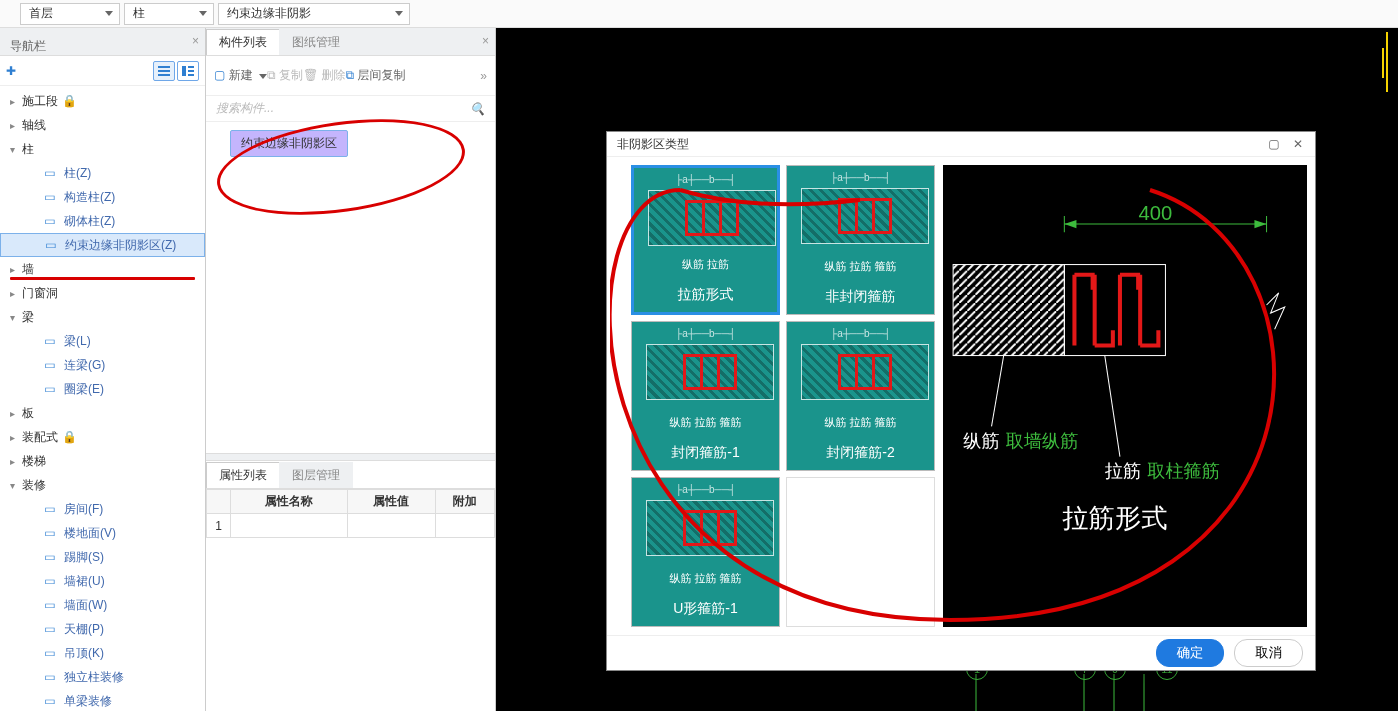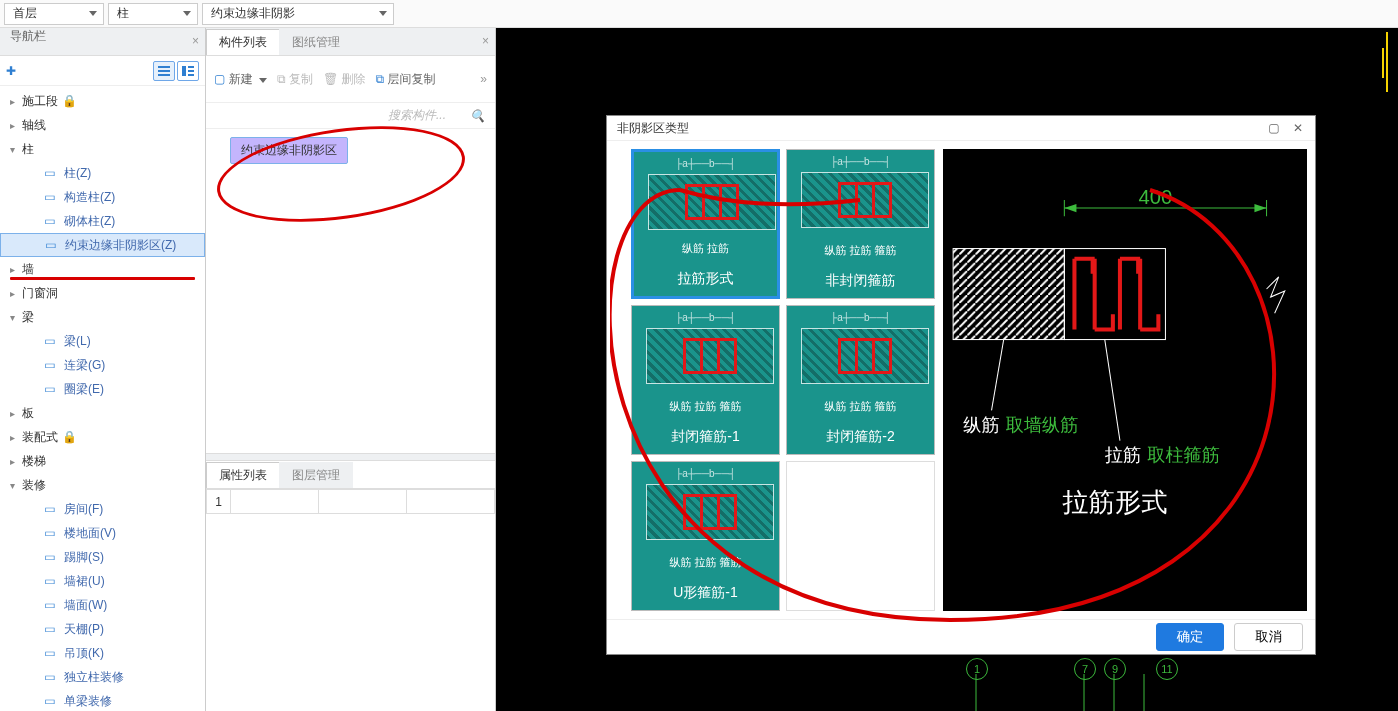--- a/index.html
+++ b/index.html
@@ -27,21 +27,21 @@
       height: 22px;
       background: #fff;
       border: 1px solid #ccc;
       display: flex;
       align-items: center;
       justify-content: space-between;
       padding: 0 6px 0 8px;
       cursor: pointer;
       font-size: 12px;
     }
-    .dd1 { width: 100px; }
+    .dd1 { width: 100px; margin-left: 16px; }
     .dd2 { width: 90px; }
     .dd3 { width: 192px; }
     .caret {
       width: 0; height: 0;
       border-left: 4px solid transparent;
       border-right: 4px solid transparent;
       border-top: 5px solid #666;
       margin-left: 3px;
     }
     
@@ -56,21 +56,21 @@
       background: #fff;
       border-right: 1px solid #ccc;
       display: flex;
       flex-direction: column;
     }
     .nav-head {
       height: 28px;
       background: #eef0f2;
       border-bottom: 1px solid #ddd;
       display: flex;
-      align-items: flex-start;
+      align-items: flex-end;
       padding-left: 10px;
       color: #666;
       position: relative;
     }
     .nav-close {
       position: absolute; right: 6px; top: 6px;
       color: #999; cursor: pointer;
     }
     .nav-toolbar {
       height: 30px;
@@ -156,33 +156,32 @@
       padding: 0 12px;
       background: #fff;
       border: 1px solid #ccc;
       border-bottom: none;
       display:flex; align-items:center;
       margin-right: -1px;
       cursor: pointer;
     }
     .tab.inactive { background: #eef0f2; color:#888; border-color: transparent;}
     .mid-toolbar {
-      height: 47px;
+      height: 40px;
       background: #fff;
       border-bottom: 1px solid #eee;
       display:flex; align-items:center;
-      gap: 10px;
       padding: 0 8px;
       color:#666;
     }
     .mid-toolbar .disabled { color: #bbb; }
     .mid-search {
       height: 26px;
       border-bottom: 1px solid #eee;
-      display:flex; align-items:center; justify-content: flex-end;
+      display:flex; align-items:center; justify-content: space-between;
       padding: 0 10px;
       background:#fff;
       color:#bbb;
       font-style: italic;
       gap: 24px;
     }
     .mid-body { flex:1; background:#fff; position: relative; padding: 8px; }
     .item-chip {
       display:inline-block;
       background:#c4b5fd;
@@ -213,21 +212,21 @@
     .canvas {
       flex: 1;
       background:#000;
       position: relative;
       overflow: hidden;
     }
     .yellow-mark { position:absolute; width:2px; height:60px; background:#f5d300; top:4px;}
     
     .modal {
       position:absolute;
-      left: 606px; top: 115px;
+      left: 606px; top: 131px;
       width: 710px; height: 540px;
       background:#fff;
       border: 1px solid #888;
       box-shadow: 0 3px 14px rgba(0,0,0,.3);
       display:flex; flex-direction:column;
     }
     .modal-titlebar {
       height:32px; display:flex; align-items:center; justify-content:space-between;
       padding:0 10px; background:#fff; border-bottom:1px solid #eee;
     }
@@ -281,21 +280,21 @@
       flex:1; background:#000; position:relative;
       overflow:hidden;
     }
     .modal-footer {
       height: 44px;
       display:flex; align-items:center; justify-content:flex-end;
       gap:10px; padding:0 12px; border-top:1px solid #eee;
     }
     .btn {
       height:28px; padding:0 20px;
-      border-radius:3px; cursor:pointer;
+      border-radius:13px; cursor:pointer;
       border:1px solid #ccc; background:#fff;
     }
     .btn.primary { background:#1f7ae0; border-color:#1f7ae0; color:#fff; }
     
     .big-red-arc {
       position:absolute;
       pointer-events:none;
       left:610px; top:130px;
       width: 700px;
     }
@@ -505,20 +504,26 @@
       <div class="tabs" style="background:#fff;">
         <div class="tab">
             <span>属性列表</span>
           </div>
         <div class="tab inactive">
             <span>图层管理</span>
           </div>
       </div>
       <table class="prop-table">
         <tbody>
+            <tr>
+          <th class="rownum"></th>
+          <th><span>属性名称</span></th>
+          <th><span>属性值</span></th>
+          <th><span>附加</span></th>
+        </tr>
         <tr>
           <td class="rownum"><span>1</span></td>
           <td></td>
               <td></td>
               <td></td>
         </tr>
       </tbody>
         </table>
     </div>
   </div>

